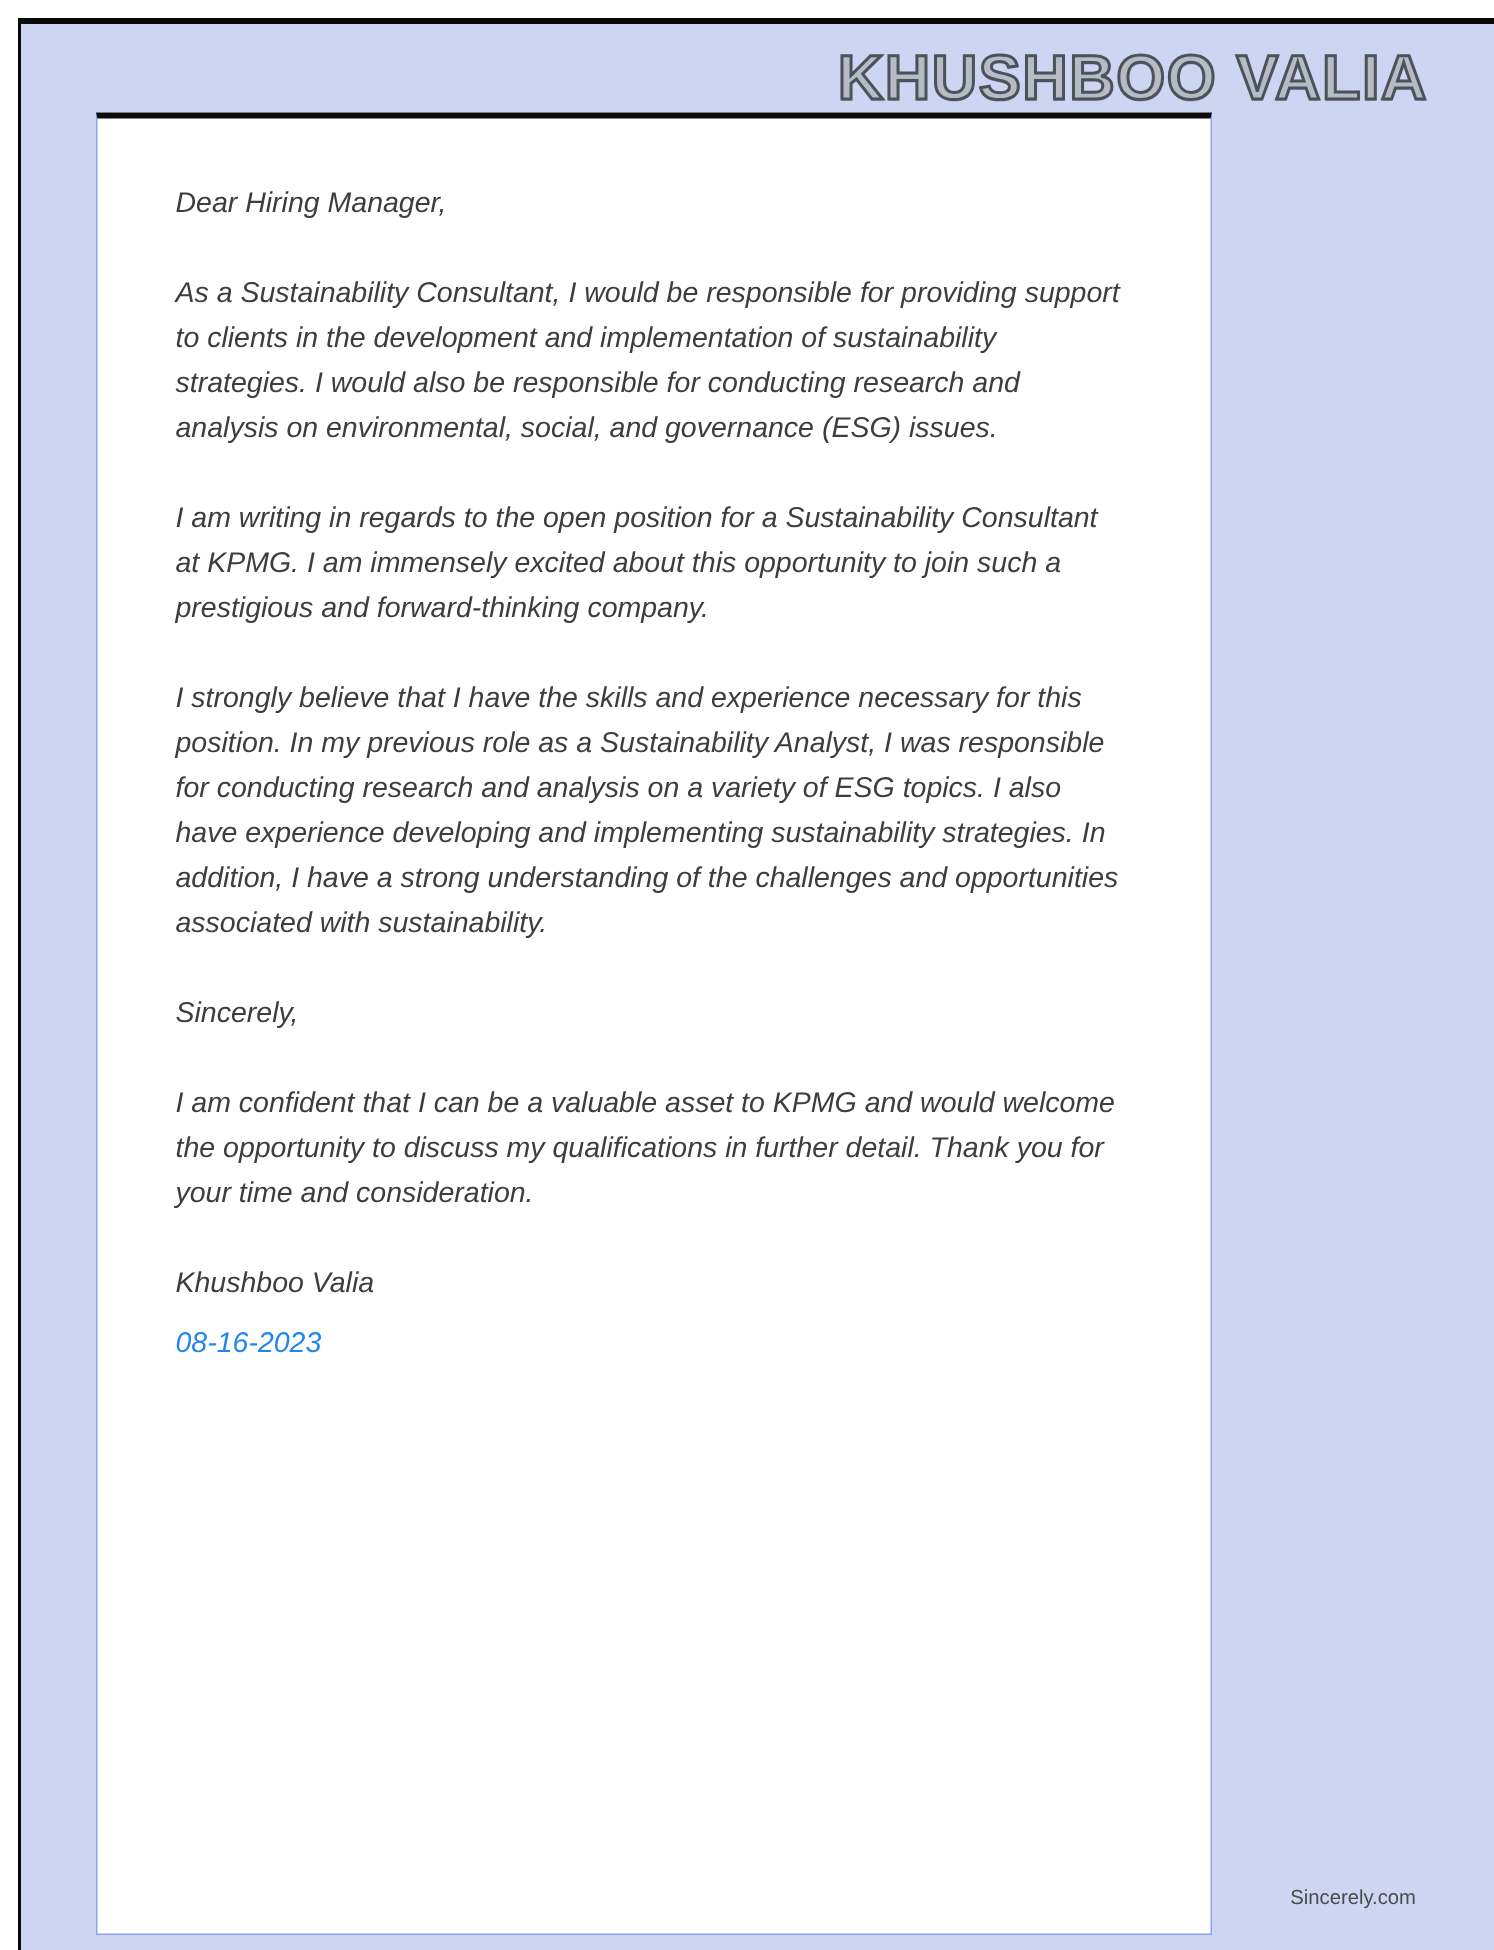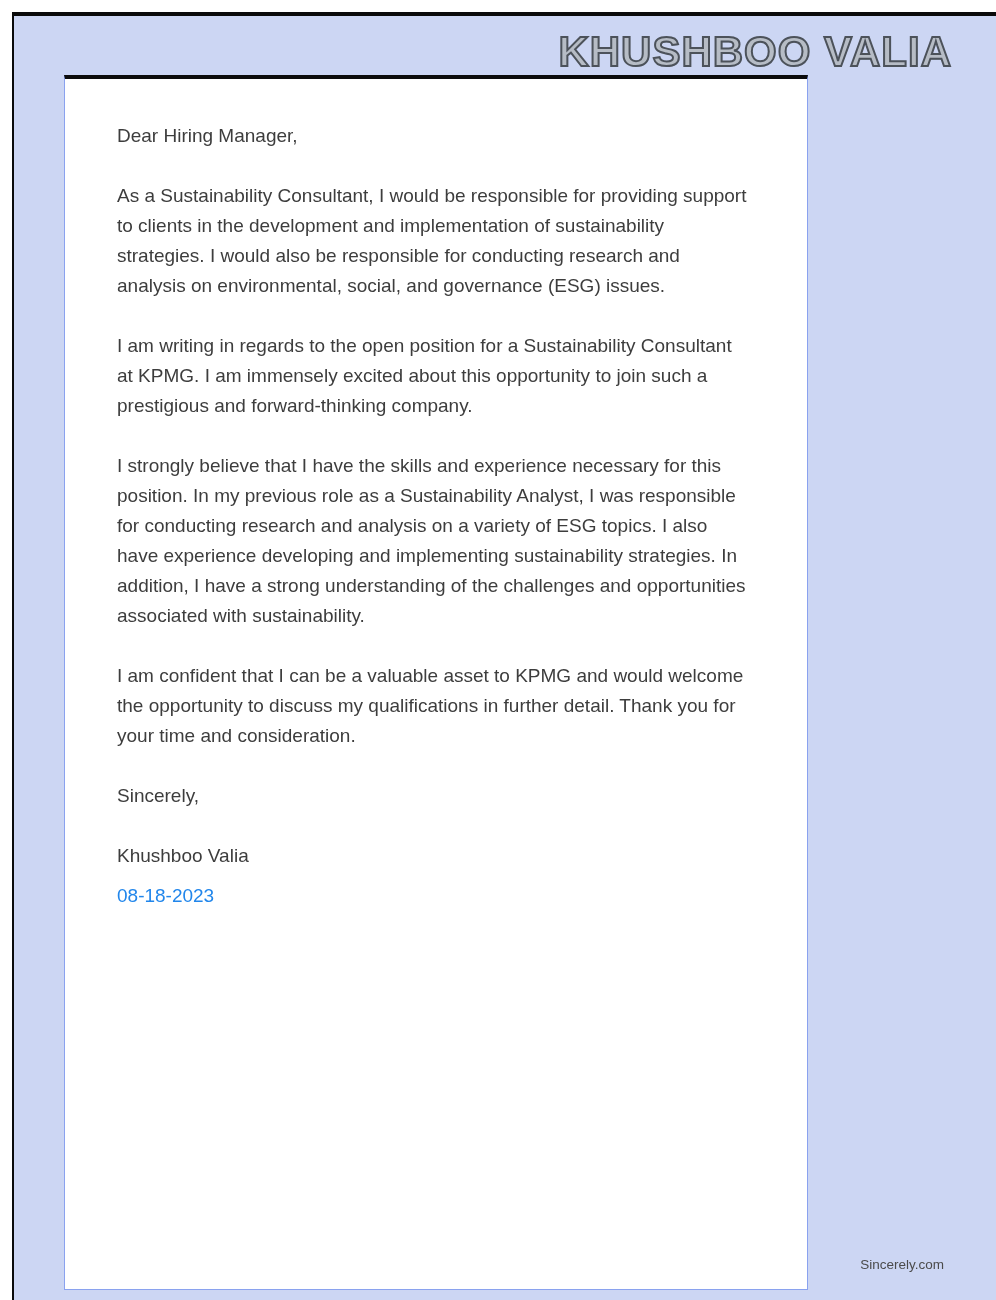--- a/index.html
+++ b/index.html
@@ -32,20 +32,21 @@
   .sheet {
     position: absolute;
     left: 46px;
     top: 55px;
     width: 744px;
     height: 1215px;
     background: #ffffff;
     border: 1px solid #8aa2ef;
     border-top: 4px solid #0b0b0b;
     padding: 42px 56px 0 52px;
+    font-style: italic;
   }
   .sheet p {
     font-size: 19px;
     line-height: 30px;
     color: #3d3d3d;
     margin: 0 0 30px 0;
   }
   .sheet p.signature { margin-bottom: 10px; }
   .sheet p.date {
     color: #2186eb;
@@ -69,25 +70,25 @@
   <div class="sheet">
 
     <p>Dear Hiring Manager,</p>
 
     <p>As a Sustainability Consultant, I would be responsible for providing support to clients in the development and implementation of sustainability strategies. I would also be responsible for conducting research and analysis on environmental, social, and governance (ESG) issues.</p>
 
     <p>I am writing in regards to the open position for a Sustainability Consultant at KPMG. I am immensely excited about this opportunity to join such a prestigious and forward-thinking company.</p>
 
     <p>I strongly believe that I have the skills and experience necessary for this position. In my previous role as a Sustainability Analyst, I was responsible for conducting research and analysis on a variety of ESG topics. I also have experience developing and implementing sustainability strategies. In addition, I have a strong understanding of the challenges and opportunities associated with sustainability.</p>
 
+    <p>Sincerely,</p>
+
     <p>I am confident that I can be a valuable asset to KPMG and would welcome the opportunity to discuss my qualifications in further detail. Thank you for your time and consideration.</p>
-
-    <p>Sincerely,</p>
 
     <p class="signature">Khushboo Valia</p>
 
-    <p class="date">08-18-2023</p>
+    <p class="date">08-16-2023</p>
 
   </div>
 
   <div class="watermark">Sincerely.com</div>
 
 </div>
 
 </body></html>

